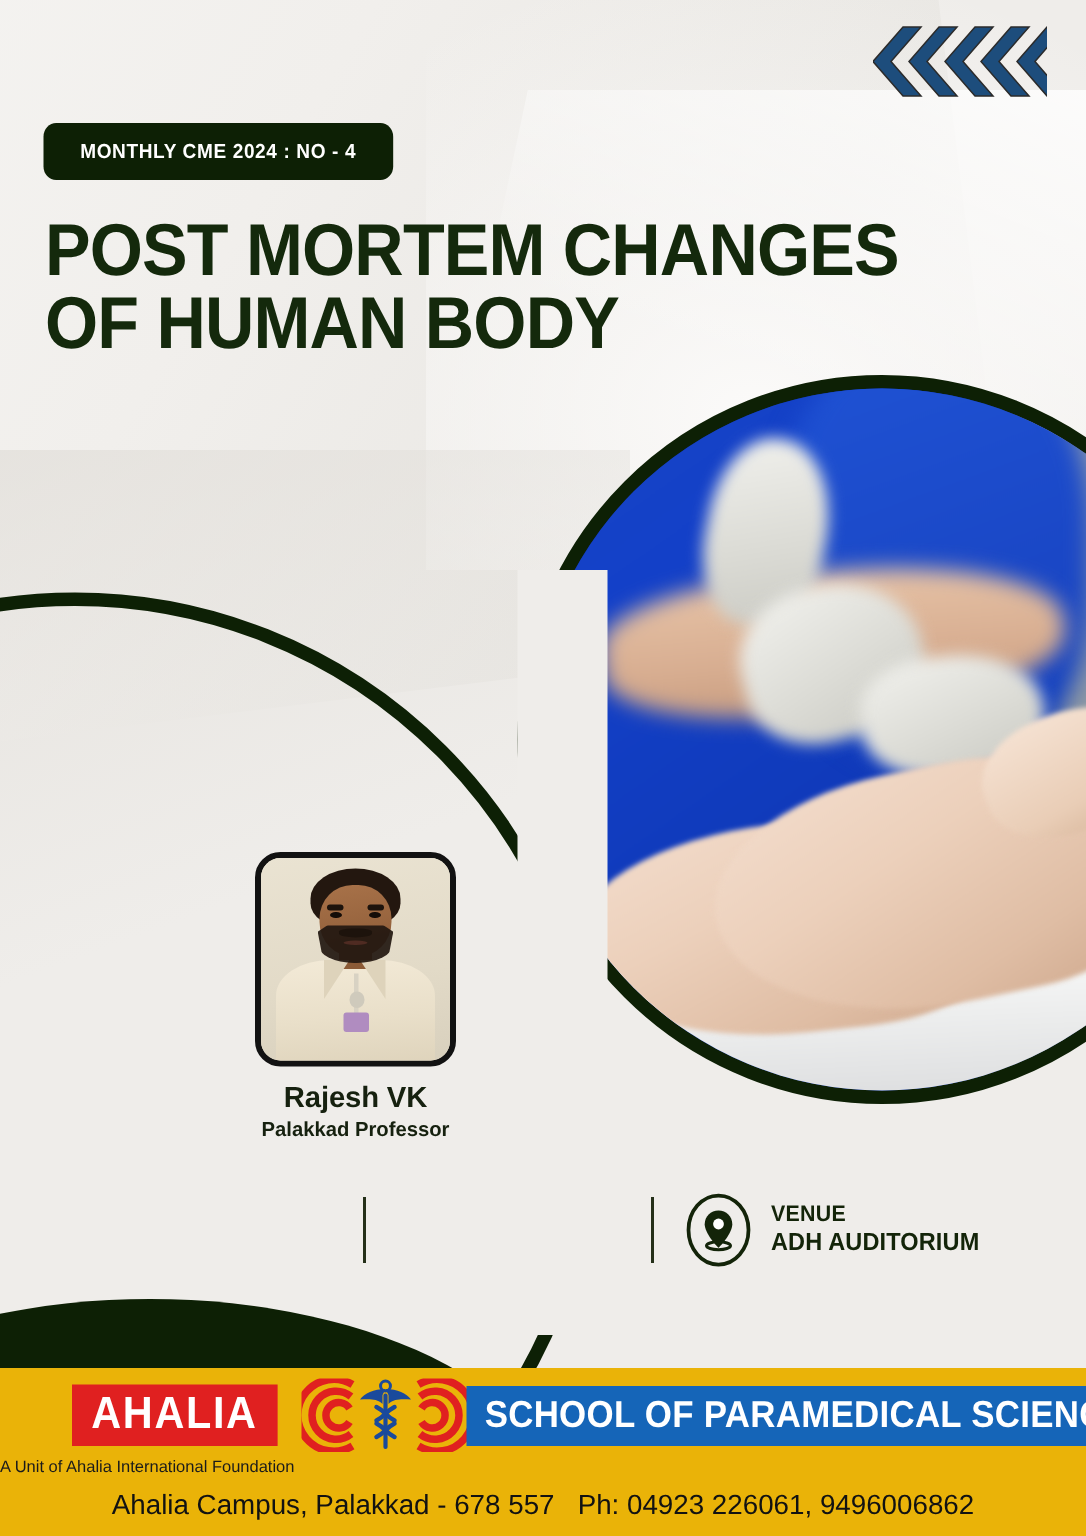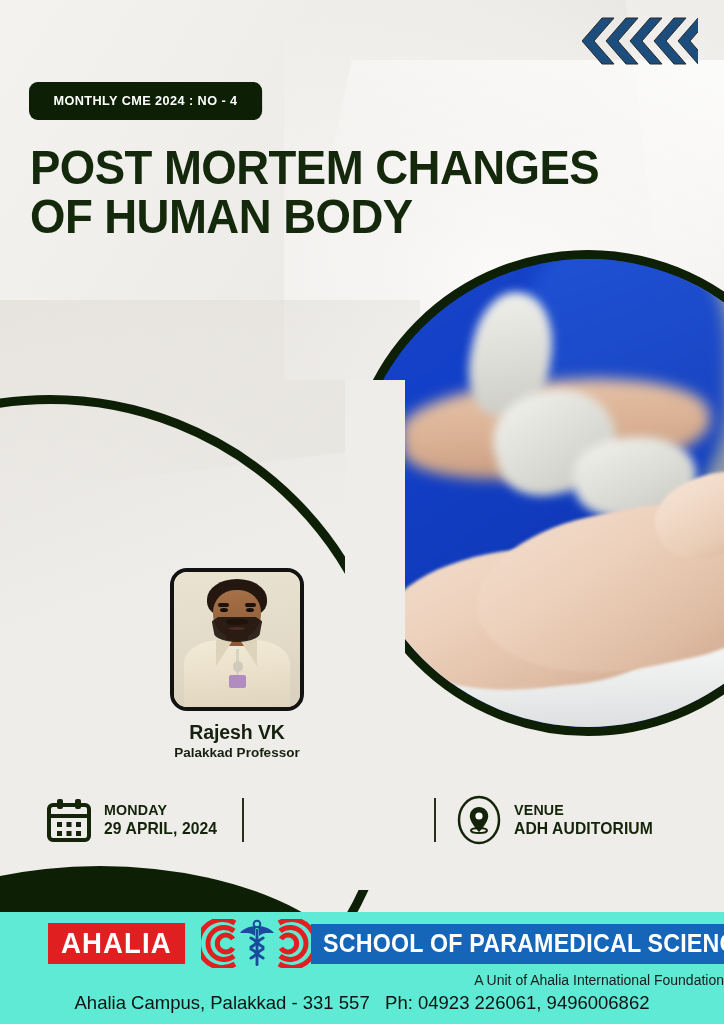--- a/index.html
+++ b/index.html
@@ -326,21 +326,21 @@
     left:-180px; top:866px;
     width:560px; height:150px;
     background:#0d2005;
     border-radius:50% 50% 0 0 / 100% 100% 0 0;
   }
 
   
   .footer{
     position:absolute; left:0; bottom:0;
     width:724px; height:112px;
-    background:#5eead4;
+    background:#eab308;
   }
   .logo-row{
     position:absolute; left:48px; top:7px;
     display:flex; align-items:center;
   }
   .ahalia-box{
     background:#e02020;
     color:#ffffff;
     font-size:30px;
     font-weight:bold;
@@ -363,22 +363,22 @@
     letter-spacing:.2px;
     padding:7px 13px 8px 13px;
     transform:scaleX(.93);
     transform-origin:left center;
     line-height:1;
     margin-left:-2px;
     white-space:nowrap;
   }
   .foot-unit{
     position:absolute; top:60px; left:0; width:724px;
-    text-align:right;
-    font-size:14px; color:#1b1b1b;
+    text-align:left;
+    font-size:11px; color:#1b1b1b;
   }
   .foot-addr{
     position:absolute; top:80px; left:0; width:724px;
     text-align:center;
     font-size:18.5px; color:#121212;
     white-space:pre;
   }
 </style>
 </head>
 <body>
@@ -447,38 +447,20 @@
       <div class="sp-lanyard"></div>
       <div class="sp-badge"></div>
       <div class="sp-card"></div>
     </div>
     <div class="speaker-name">Rajesh VK</div>
     <div class="speaker-role">Palakkad Professor</div>
   </div>
 
   <div class="details">
 
-    <div class="detail d1">
-      <svg class="icon-cal" width="46" height="46" viewBox="0 0 46 46">
-        <rect x="3" y="8" width="40" height="35" rx="4" fill="none" stroke="#132409" stroke-width="4"></rect>
-        <line x1="3" y1="19" x2="43" y2="19" stroke="#132409" stroke-width="4"></line>
-        <rect x="11" y="2" width="6" height="10" rx="2" fill="#132409"></rect>
-        <rect x="29" y="2" width="6" height="10" rx="2" fill="#132409"></rect>
-        <rect x="11" y="25" width="5" height="5" fill="#132409"></rect>
-        <rect x="20.5" y="25" width="5" height="5" fill="#132409"></rect>
-        <rect x="30" y="25" width="5" height="5" fill="#132409"></rect>
-        <rect x="11" y="34" width="5" height="5" fill="#132409"></rect>
-        <rect x="20.5" y="34" width="5" height="5" fill="#132409"></rect>
-        <rect x="30" y="34" width="5" height="5" fill="#132409"></rect>
-      </svg>
-      <div class="detail-text">
-        <div class="detail-label">MONDAY</div>
-        <div class="detail-value">29 APRIL, 2024</div>
-      </div>
-    </div>
 
     <div class="divider dv1"></div>
 
 
     <div class="divider dv2"></div>
 
     <div class="detail d3">
       <svg class="icon-pin" width="46" height="50" viewBox="0 0 46 50">
         <ellipse cx="23" cy="25" rx="20" ry="23" fill="none" stroke="#132409" stroke-width="2.5"></ellipse>
         <path d="M23 12 C17.8 12 13.8 16 13.8 21.2 C13.8 27.6 23 37 23 37 C23 37 32.2 27.6 32.2 21.2 C32.2 16 28.2 12 23 12 Z" fill="#132409"></path>
@@ -524,16 +506,16 @@
             <path d="M50 30 C56 33 56 36 62 39"></path>
             <path d="M62 30 C56 33 56 36 50 39"></path>
           </g>
         </svg>
       </div>
 
       <div class="sops-box">SCHOOL OF PARAMEDICAL SCIENCES</div>
     </div>
 
     <div class="foot-unit">A Unit of Ahalia International Foundation</div>
-    <div class="foot-addr">Ahalia Campus, Palakkad - 331 557   Ph: 04923 226061, 9496006862</div>
+    <div class="foot-addr">Ahalia Campus, Palakkad - 678 557   Ph: 04923 226061, 9496006862</div>
   </div>
 
 </div>
 
 </body></html>

